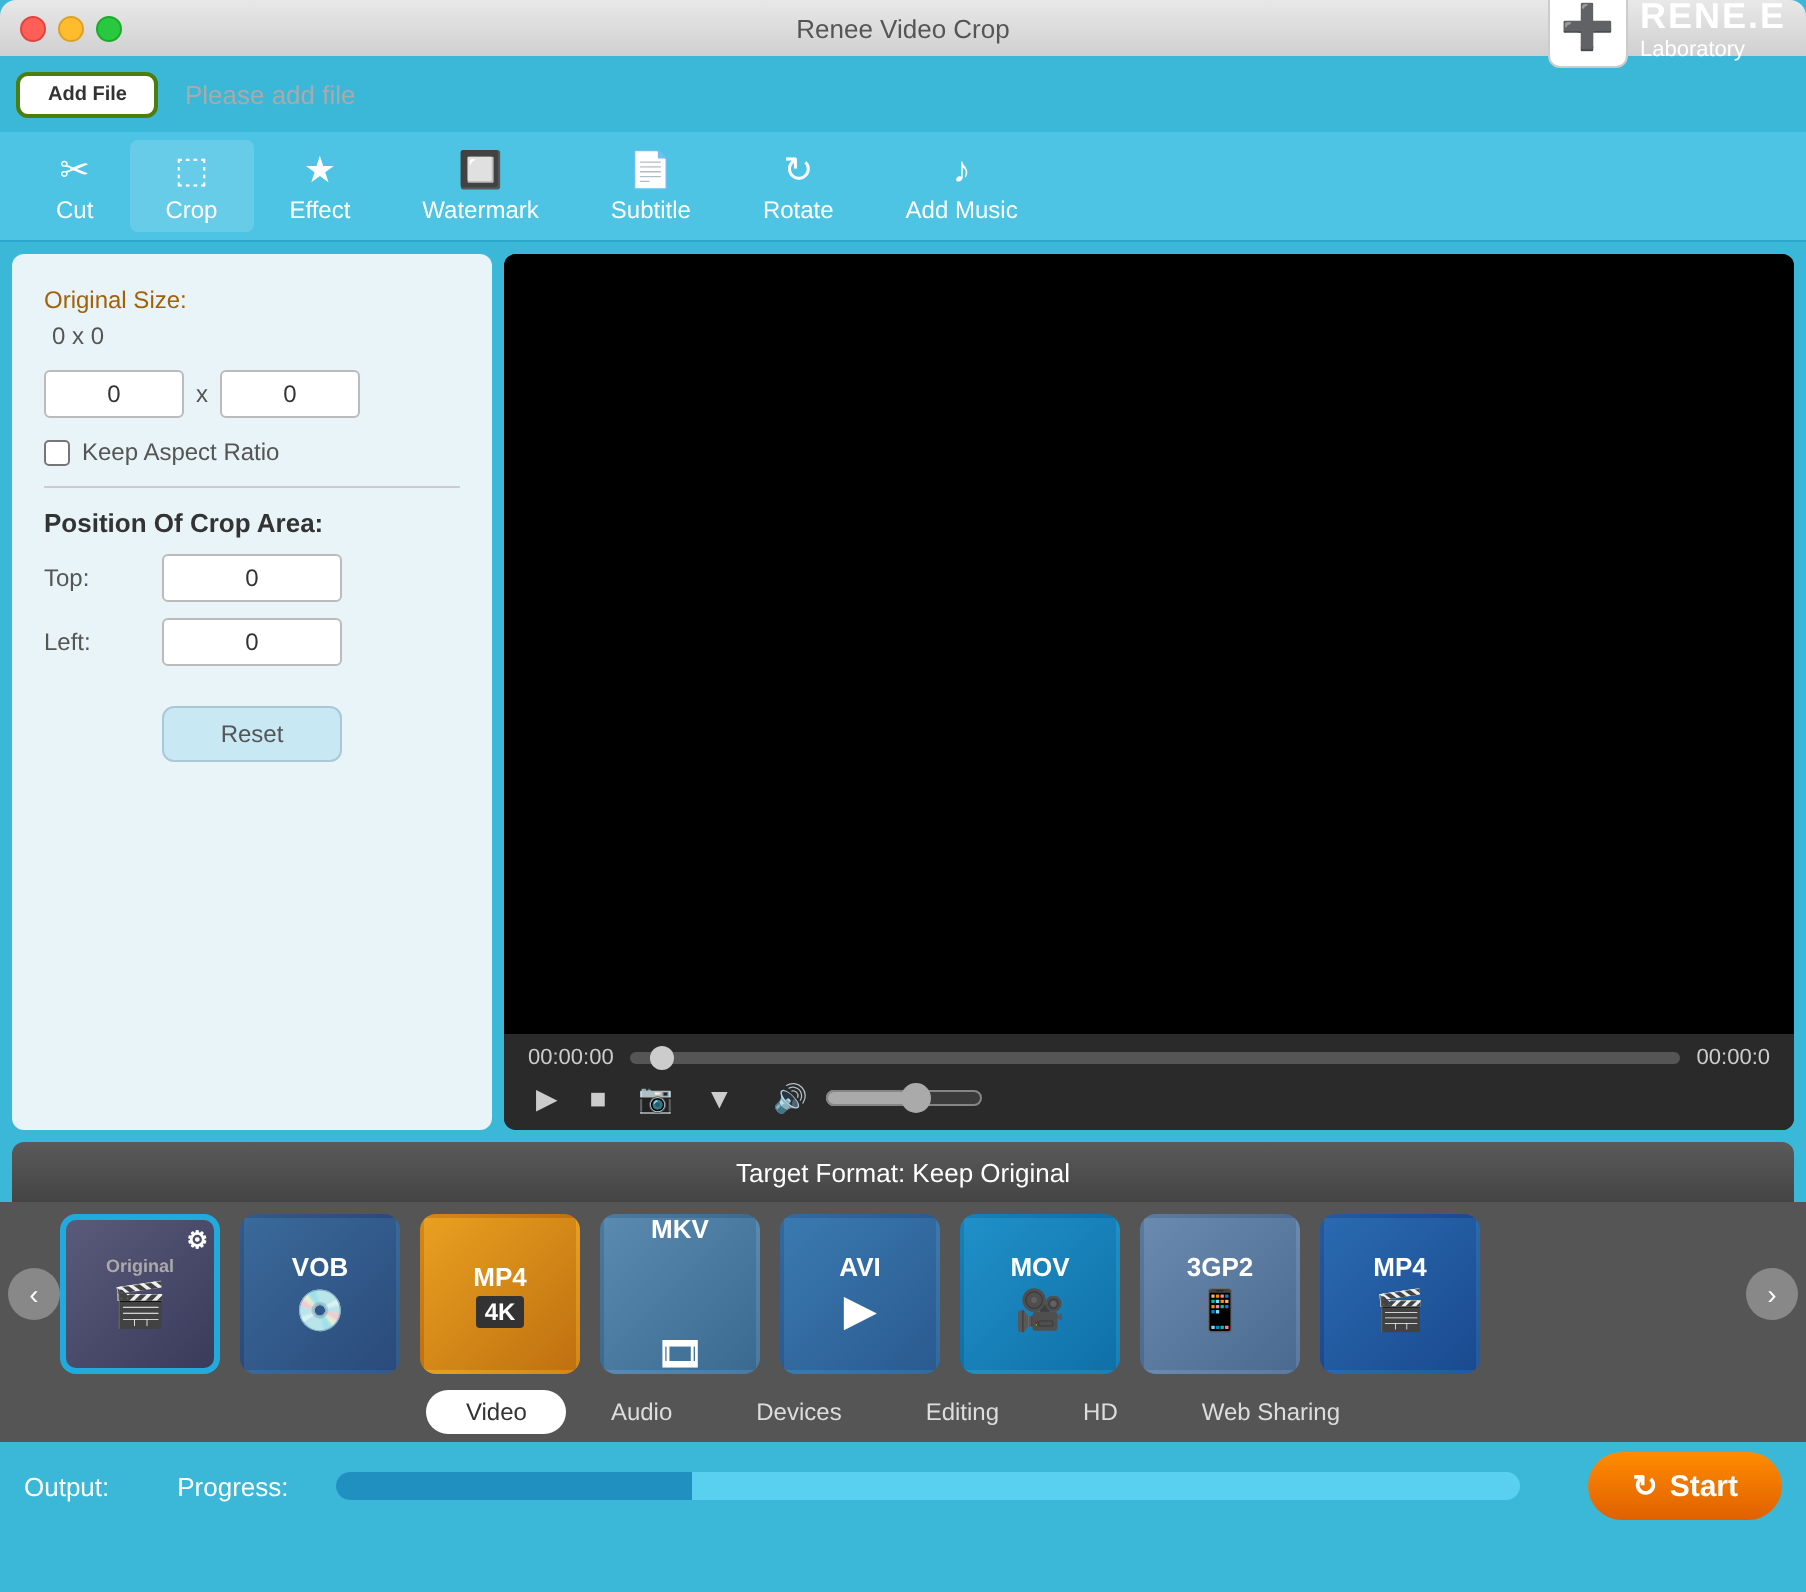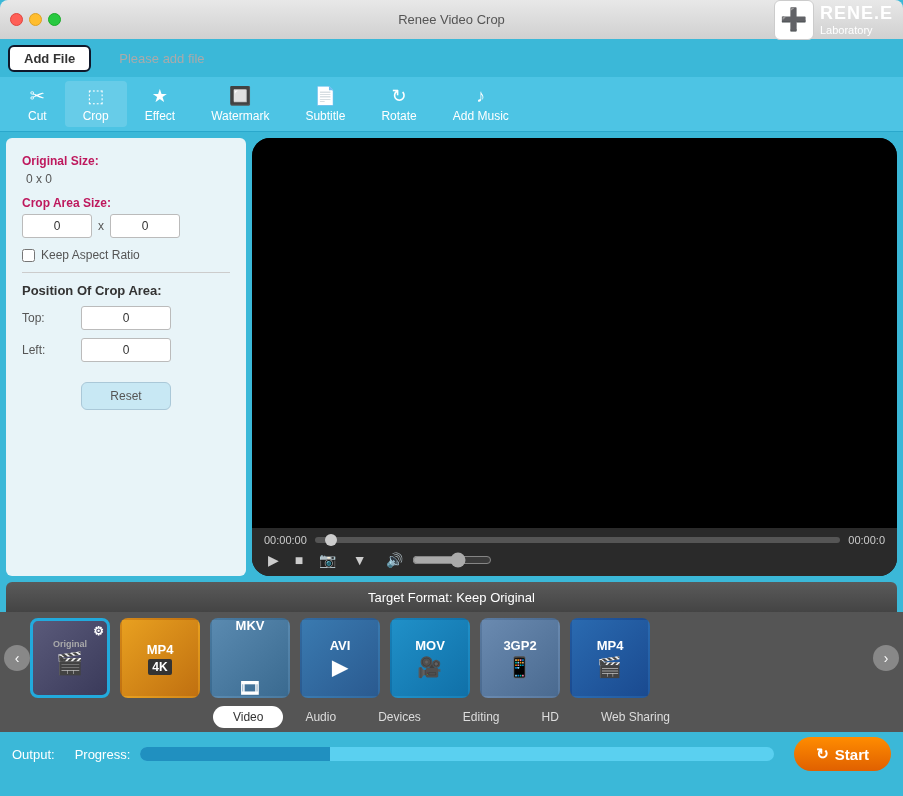--- a/index.html
+++ b/index.html
@@ -8,21 +8,21 @@
       height: 796px;
       font-family: -apple-system, 'Helvetica Neue', Arial, sans-serif;
       background: #3bb8d8;
       overflow: hidden;
       position: relative;
     }
 
     
     #titlebar {
       background: linear-gradient(to bottom, #e8e8e8, #d0d0d0);
-      height: 39px;
+      height: 28px;
       display: flex;
       align-items: center;
       justify-content: center;
       position: relative;
       border-radius: 8px 8px 0 0;
     }
     #titlebar .traffic-lights {
       position: absolute;
       left: 10px;
       display: flex;
@@ -71,33 +71,33 @@
     #toolbar {
       background: #3bb8d8;
       height: 38px;
       display: flex;
       align-items: center;
       padding: 0 8px;
       gap: 8px;
     }
     #add-file-btn {
       background: white;
-      border: 2px solid #0f172a;
+      border: 2px solid #4d7c0f;
       border-radius: 6px;
       padding: 4px 14px;
-      font-size: 13px;
+      font-size: 10px;
       font-weight: 600;
       color: #333;
       cursor: pointer;
       white-space: nowrap;
     }
     #file-path {
       color: #aaa;
       font-size: 13px;
-      margin-left: 20px;
+      margin-left: 5px;
     }
 
     
     #navtabs {
       background: #4dc4e4;
       height: 55px;
       display: flex;
       align-items: center;
       padding: 0 10px;
       border-bottom: 1px solid #2aa8cc;
@@ -130,23 +130,23 @@
     
     #left-panel {
       width: 240px;
       background: #e8f4f8;
       border-radius: 6px;
       padding: 16px;
       flex-shrink: 0;
     }
     .panel-label {
       font-size: 12px;
-      color: #be185d;
+      color: #a16207;
       margin-bottom: 4px;
-      font-weight: 700;
+      font-weight: 400;
     }
     .size-value {
       font-size: 12px;
       color: #555;
       margin-bottom: 10px;
       margin-left: 4px;
     }
     .input-row {
       display: flex;
       align-items: center;
@@ -206,21 +206,21 @@
       color: #555;
       cursor: pointer;
     }
 
     
     #video-area {
       flex: 1;
       display: flex;
       flex-direction: column;
       background: #1a1a1a;
-      border-radius: 18px;
+      border-radius: 6px;
       overflow: hidden;
     }
     #video-screen {
       flex: 1;
       background: black;
     }
     #video-controls {
       background: #2a2a2a;
       padding: 6px 12px;
       display: flex;
@@ -374,21 +374,21 @@
       border-radius: 12px;
     }
 
     
     #output-bar {
       background: #3bb8d8;
       height: 44px;
       display: flex;
       align-items: center;
       padding: 0 12px;
-      gap: 10px;
+      gap: 24px;
     }
     .output-label { font-size: 13px; color: white; font-weight: 500; }
     .output-select-wrap {
       display: flex;
       align-items: center;
       gap: 4px;
     }
     .output-select {
       background: white;
       border: 1px solid #bbb;
@@ -487,21 +487,20 @@
     <span class="tab-icon">♪</span>
     <span>Add Music</span>
   </div>
 </div>
 
 <div id="main">
 
   <div id="left-panel">
     <div class="panel-label">Original Size:</div>
     <div class="size-value">0 x 0</div>
-    <div class="panel-label">Crop Area Size:</div>
     <div class="input-row">
       <input type="text" class="num-input" value="0" style="">
       <span class="x-label">x</span>
       <input type="text" class="num-input" value="0" style="">
     </div>
     <div class="checkbox-row">
       <input type="checkbox" style="">
       <span class="checkbox-label">Keep Aspect Ratio</span>
     </div>
     <hr class="divider">
@@ -548,20 +547,24 @@
 </div>
 
 <div id="format-area">
   <button class="prev-btn">‹</button>
   <div class="format-icons">
     <div class="format-icon fi-original active">
       <span class="gear-badge">⚙</span>
       <span style="font-size:9px;color:#aaa;">Original</span>
       <span style="font-size:22px;">🎬</span>
     </div>
+    <div class="format-icon fi-vob">
+      <span class="fmt-label">VOB</span>
+      <span style="font-size:20px;">💿</span>
+    </div>
     <div class="format-icon fi-mp4">
       <span class="fmt-label">MP4</span>
       <span style="font-size:12px;color:#fff;background:#333;padding:1px 4px;border-radius:2px;">4K</span>
     </div>
     <div class="format-icon fi-mkv">
       <span class="fmt-label">MKV</span>
       <span style="font-size:18px;">🎞</span>
     </div>
     <div class="format-icon fi-avi">
       <span class="fmt-label">AVI</span>

